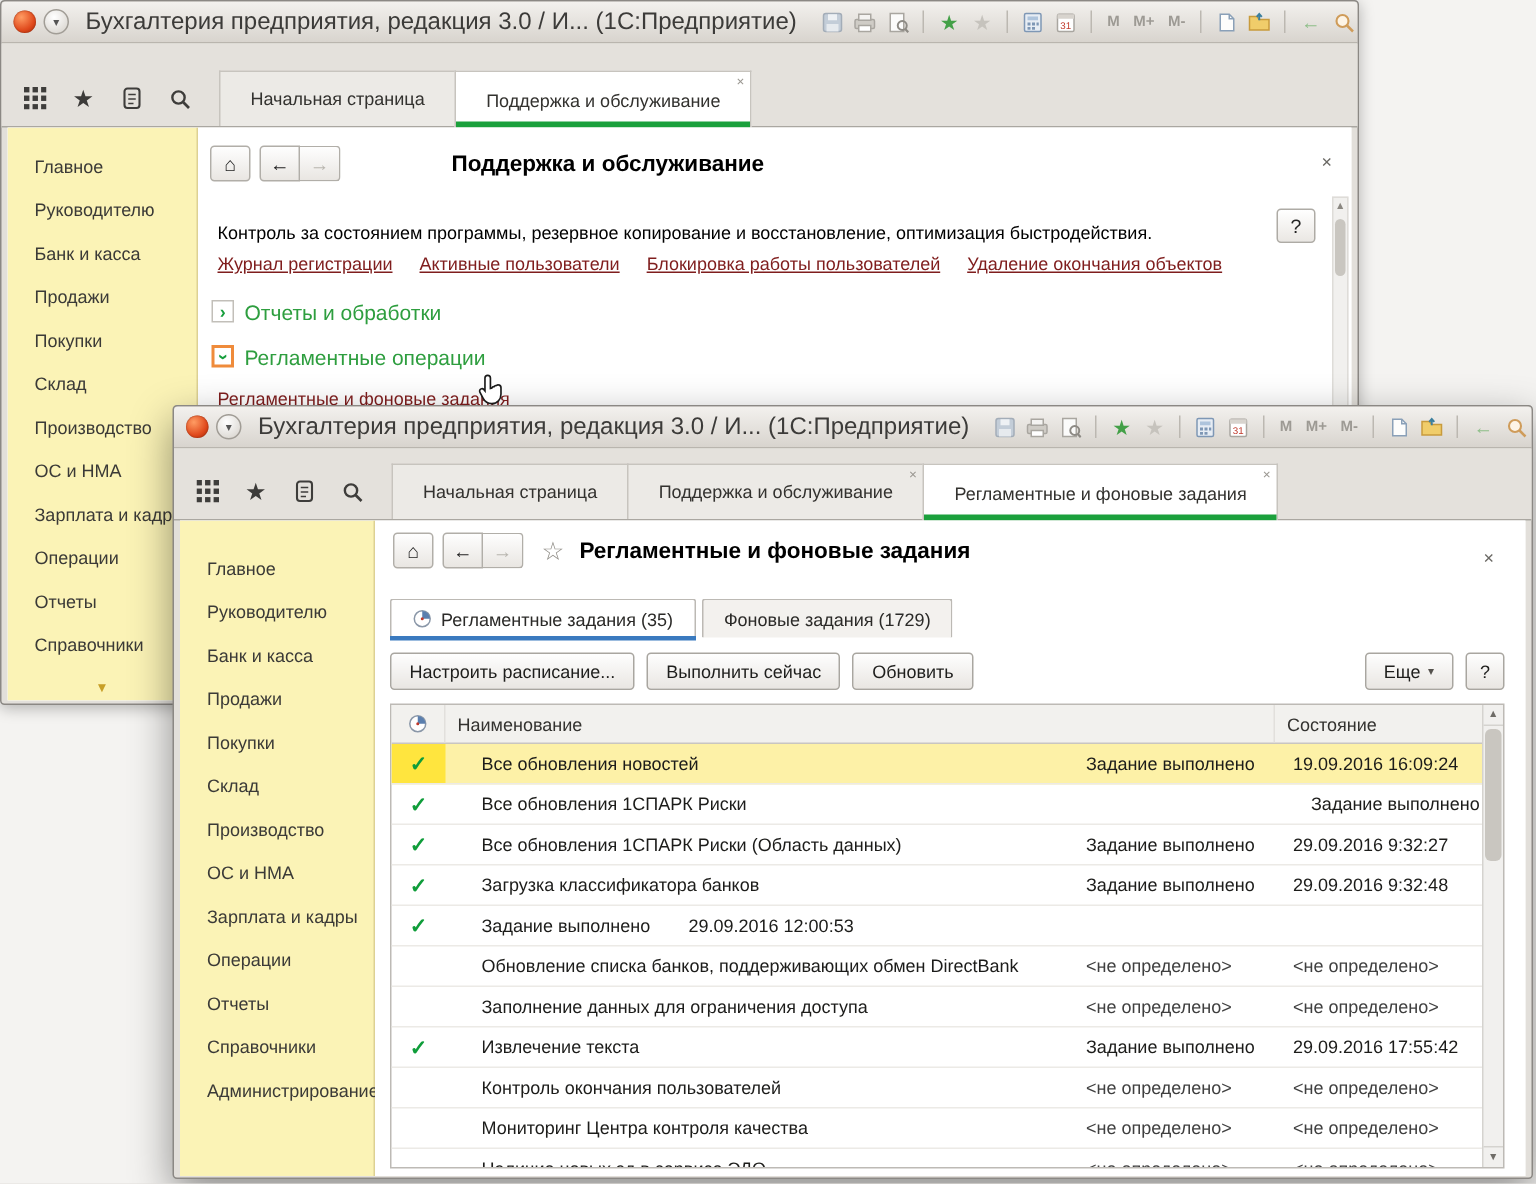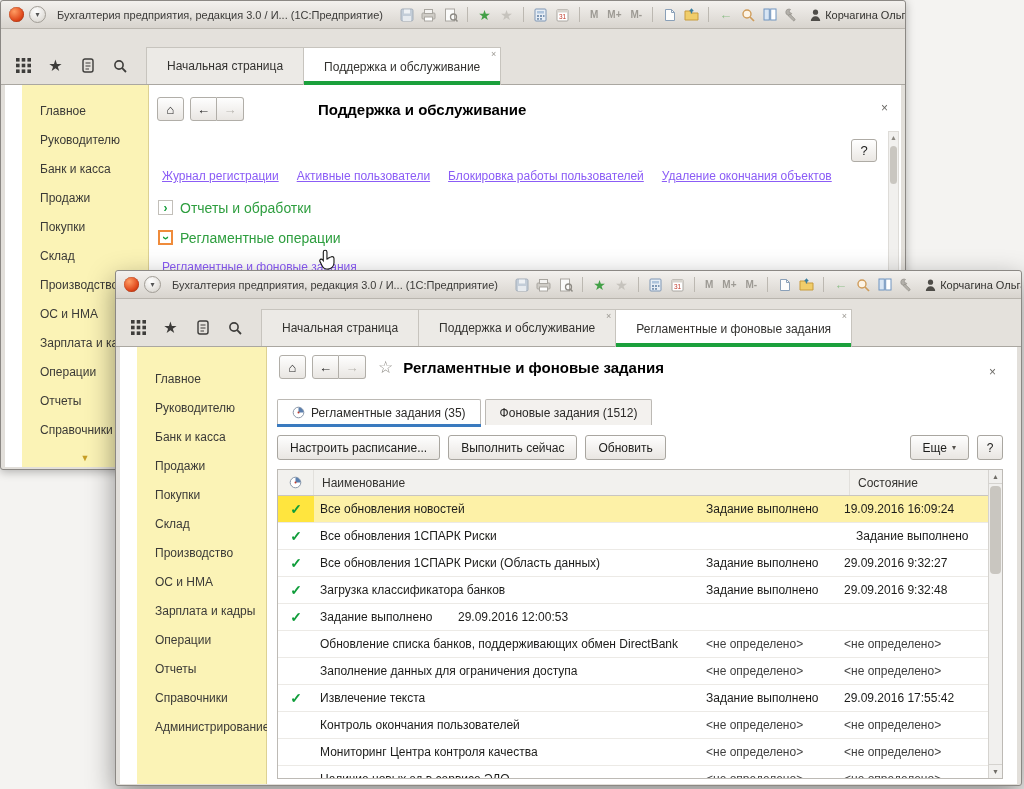--- a/index.html
+++ b/index.html
@@ -9,21 +9,21 @@
     -webkit-font-smoothing:antialiased;
   }
   
   .window{position:absolute;background:#e2dfda;border:1px solid #8b8884;border-radius:3px;
           box-shadow:0 2px 10px rgba(0,0,0,.28);box-sizing:border-box;}
   .back-window{left:0;top:0;width:906px;height:470px;}
   .front-window{left:115px;top:270px;width:907px;height:516px;box-shadow:0 10px 28px rgba(0,0,0,.42);z-index:5;}
   .titlebar{height:27px;display:flex;align-items:center;gap:5px;padding:0 8px;
             background:linear-gradient(#f3f1ee,#d8d4ce);border-bottom:1px solid #b9b5ae;
             border-radius:3px 3px 0 0;white-space:nowrap;overflow:hidden;}
-  .tb-title{font-size:11px;color:#3c3b39;margin:0 10px 0 6px;}
+  .tb-title{font-size:16px;color:#3c3b39;margin:0 10px 0 6px;}
   .tb-sep{width:1px;height:15px;background:#bcb8b1;margin:0 3px;flex:none;}
   .tb-ico{width:17px;height:17px;display:inline-flex;align-items:center;justify-content:center;flex:none;}
   .logo{width:15px;height:15px;border-radius:50%;flex:none;
         background:radial-gradient(circle at 35% 30%,#ff9c63,#e04a1d 60%,#a32807);box-shadow:inset 0 0 1px #7c1e04;}
   .menu-circle{width:15px;height:15px;border-radius:50%;flex:none;border:1px solid #a19d96;
         background:radial-gradient(circle at 40% 30%,#ffffff,#d4d0c9);font-size:8px;color:#555;
         display:inline-flex;align-items:center;justify-content:center;}
   .tb-mem{font-size:10px;color:#9d9a94;font-weight:bold;padding:0 2px;}
   .tb-user{font-size:11px;color:#33322f;display:inline-flex;align-items:center;gap:4px;}
   .caret{font-size:8px;color:#55524d;}
@@ -36,21 +36,21 @@
   .wtabs{display:flex;align-items:flex-end;}
   .wtab{height:36px;display:flex;align-items:center;padding:0 20px;font-size:12px;color:#33322f;
         background:#eceae6;border:1px solid #c7c4be;border-bottom:none;margin-right:-1px;position:relative;}
   .wtab.active{background:#fff;height:37px;margin-bottom:-1px;border-bottom:none;}
   .wtab.active::after{content:"";position:absolute;left:0;right:0;bottom:0;height:4px;background:#1ba03c;}
   .wtab-close{position:absolute;top:2px;right:4px;font-size:9px;color:#9b9892;line-height:1;}
   
   .wbody{display:flex;position:relative;margin:0 4px;background:#fff;overflow:hidden;}
   .back-window .wbody{height:382px;}
   .front-window .wbody{height:437px;}
-  .sidebar{background:#fbf3b6;border-right:1px solid #ddd193;box-sizing:border-box;flex:none;position:relative;margin-left:17px;}
+  .sidebar{background:#fbf3b6;border-right:1px solid #ddd193;box-sizing:border-box;flex:none;position:relative;}
   .back-window .sidebar{width:127px;padding-top:12px;}
   .front-window .sidebar{width:130px;padding-top:18px;}
   .sb-item{height:29px;line-height:29px;padding-left:18px;font-size:12px;color:#3b3a37;}
   .sb-more{position:absolute;bottom:4px;left:0;right:0;text-align:center;font-size:9px;color:#c79f27;}
   .content{flex:1;position:relative;background:#fff;overflow:hidden;}
   .close-x{position:absolute;font-size:12px;color:#6b6965;line-height:1;}
   .nav-row{position:absolute;display:flex;align-items:center;}
   .nav-btn{height:24px;min-width:27px;border:1px solid #b1aea8;border-radius:3px;box-sizing:border-box;
            background:linear-gradient(#fefefe,#e9e6e2);display:inline-flex;align-items:center;justify-content:center;
            font-size:13px;color:#222;}
@@ -58,21 +58,21 @@
   .nav-group .nav-btn:first-child{border-radius:3px 0 0 3px;}
   .nav-group .nav-btn:last-child{border-radius:0 3px 3px 0;border-left:none;color:#b9b6b0;}
   .page-title{font-size:15px;font-weight:bold;color:#000;}
   .star-outline{font-size:17px;color:#8f8c86;margin:0 10px 0 12px;}
   .help-btn{position:absolute;width:26px;height:23px;border:1px solid #aeaba5;border-radius:3px;box-sizing:border-box;
             background:linear-gradient(#ffffff,#eae7e3);font-size:13px;color:#222;
             display:flex;align-items:center;justify-content:center;}
   
   .desc{position:absolute;left:13px;top:63px;font-size:12px;color:#000;}
   .links-row{position:absolute;left:13px;top:84px;display:flex;gap:18px;font-size:12px;}
-  .link{color:#8b5cf6;text-decoration:underline;}
+  .link{color:#7f1d1d;text-decoration:underline;}
   .sections{position:absolute;left:9px;top:112px;}
   .section{display:flex;align-items:center;gap:7px;height:21px;margin-bottom:9px;}
   .toggle-box{width:15px;height:15px;border:1px solid #c2bfb9;background:#fff;box-sizing:border-box;
               display:inline-flex;align-items:center;justify-content:center;}
   .toggle-box.focused{border:2px solid #ef8b3b;}
   .chev{color:#169e3c;font-weight:bold;font-size:12px;line-height:1;display:inline-block;}
   .chev.down{transform:rotate(90deg);}
   .section-label{color:#2e9e3f;font-size:14px;}
   .section-link{display:inline-block;margin:1px 0 0 4px;font-size:12px;}
   .dock-line{width:214px;height:0;border-bottom:2px dotted #f0502a;margin:4px 0 0 3px;}
@@ -98,21 +98,21 @@
   .thead{display:flex;height:25px;flex:none;background:#f2f1ee;border-bottom:1px solid #c9c6c1;
          align-items:center;font-size:12px;color:#33322f;}
   .th{padding:0 8px;border-right:1px solid #e2e0dc;box-sizing:border-box;height:100%;display:flex;align-items:center;}
   .th:last-child{border-right:none;}
   .c0{width:36px;flex:none;justify-content:center;display:flex;align-items:center;}
   .c1{flex:1;min-width:0;}
   .c2{width:138px;flex:none;}
   .c3{width:150px;flex:none;}
   .trow{display:flex;height:26px;flex:none;align-items:center;font-size:12px;color:#1c1c1a;
         border-bottom:1px solid #eceae6;}
-  .td{padding:0 6px;box-sizing:border-box;height:100%;display:flex;align-items:center;overflow:hidden;white-space:nowrap;}
+  .td{padding:0 24px;box-sizing:border-box;height:100%;display:flex;align-items:center;overflow:hidden;white-space:nowrap;}
   .trow .c0{padding:0;}
   .check{color:#0f9d3a;font-weight:bold;font-size:14px;}
   .trow.selected{background:#fdf1a7;}
   .trow.selected .c0{background:#ffe53e;}
   .muted{color:#404040;}
   .tscroll{width:13px;flex:none;border-left:1px solid #d5d3cf;background:#f1f0ee;display:flex;flex-direction:column;}
   .tscroll .arr{height:13px;flex:none;text-align:center;font-size:7px;color:#6f6c67;line-height:13px;}
   .tscroll .track{flex:1;position:relative;}
   .tscroll .v-thumb{position:absolute;top:2px;left:1px;right:1px;height:88px;margin:0;}
   
@@ -284,20 +284,21 @@
       <span class="close-x" style="top:17px;right:13px;">×</span>
       <div class="nav-row" style="left:8px;top:12px;">
         <span class="nav-btn">⌂</span>
         <span class="nav-group">
           <span class="nav-btn">←</span>
           <span class="nav-btn">→</span>
         </span>
         <span class="page-title" style="margin-left:74px;">Поддержка и обслуживание</span>
       </div>
       <div class="help-btn" style="top:54px;right:24px;">?</div>
+      <div class="desc">Контроль за состоянием программы, резервное копирование и восстановление, оптимизация быстродействия.</div>
       <div class="links-row">
           <a class="link">Журнал регистрации</a>
           <a class="link">Активные пользователи</a>
           <a class="link">Блокировка работы пользователей</a>
           <a class="link">Удаление окончания объектов</a>
         </div>
       <div class="sections" id="back-sections"><div class="section">
             <span class="toggle-box">
               <span class="chev">›</span>
             </span>
@@ -494,21 +495,21 @@
             <span>
               <svg width="13" height="13">
                 <circle cx="6.5" cy="6.5" r="5.3" fill="#fff" stroke="#8a97a8"></circle>
                 <path d="M6.5 6.5 L6.5 1.4 A5.1 5.1 0 0 1 11.6 6.5 Z" fill="#5b7fae"></path>
                 <circle cx="6.5" cy="6.5" r="1" fill="#c0392b"></circle>
               </svg>
             </span>
             <span>Регламентные задания (35)</span>
           </div>
           <div class="vtab">
-            <span>Фоновые задания (1512)</span>
+            <span>Фоновые задания (1729)</span>
           </div>
         </div>
       <div class="toolbar">
         <span id="toolbar-buttons" style="display:inline-flex;gap:8px;">
             <span class="btn">Настроить расписание...</span>
             <span class="btn">Выполнить сейчас</span>
             <span class="btn">Обновить</span>
           </span>
         <span class="flex-spacer"></span>
         <span class="btn">

